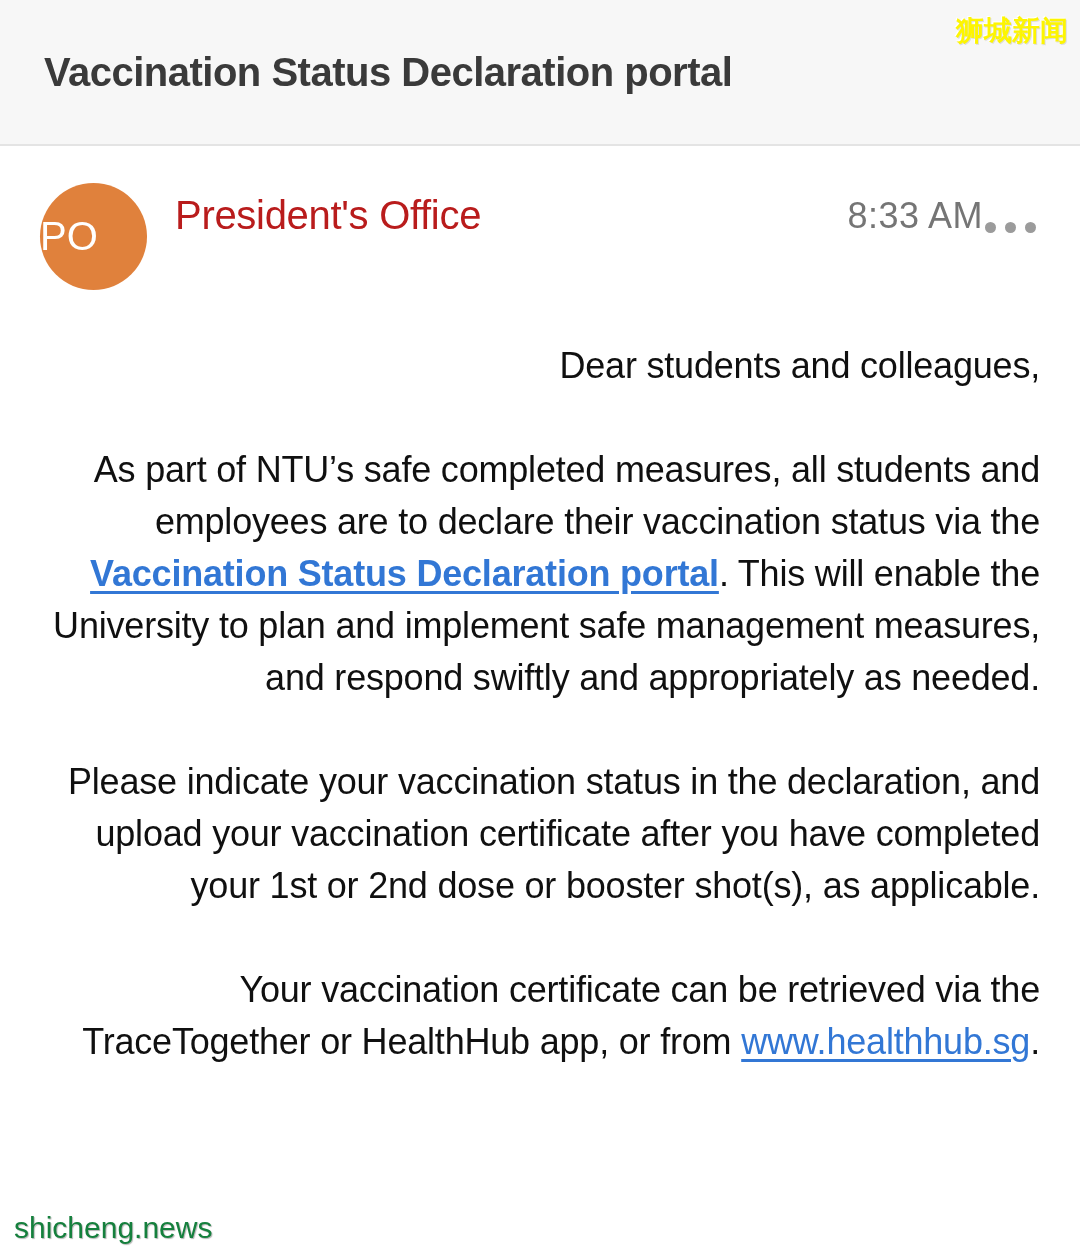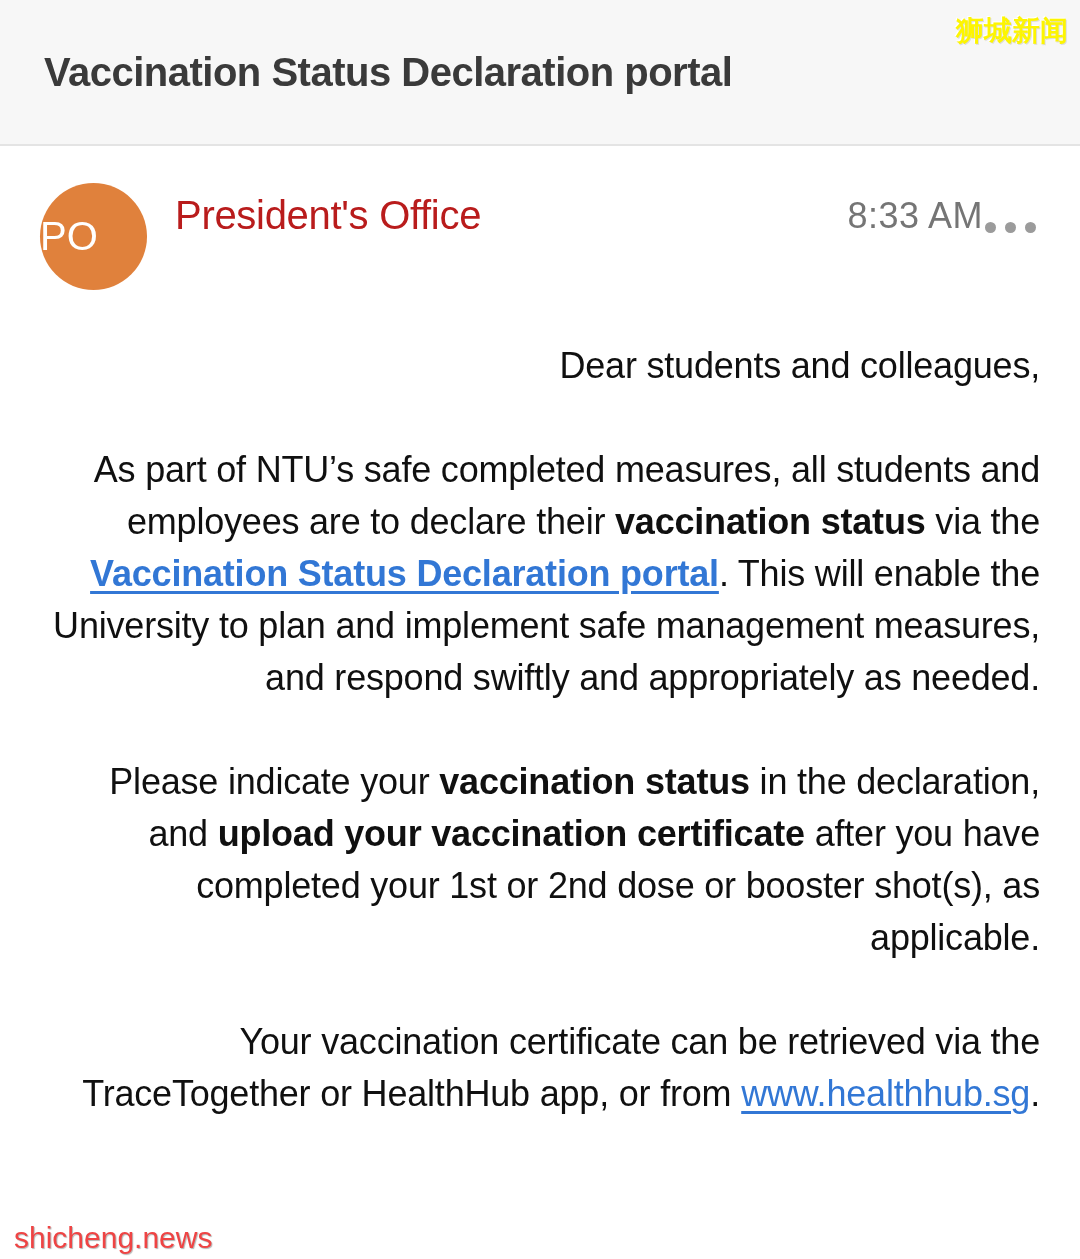--- a/index.html
+++ b/index.html
@@ -32,23 +32,23 @@
   
   .watermark-top {
     position:absolute; top:12px; right:12px;
     font-size:28px; font-weight:700;
     color:#fdf501;
     text-shadow:1px 1px 0 #dcdcdc, -1px -1px 0 #ffffff;
     z-index:5;
     margin-left:29px;
   }
   .watermark-bottom {
-    position:absolute; left:14px; bottom:4px;
+    position:absolute; left:14px; bottom:14px;
     font-size:30px;
-    color:#ef4444;
+    color:#15803d;
     text-shadow:1px 1px 1px #b5b5b5;
     z-index:5;
   }
 
   
   .sender-row {
     display:flex;
     align-items:flex-start;
     padding:37px 42px 0 40px;
   }
@@ -98,21 +98,21 @@
     padding:0 40px 0 41px;
     margin-top:50px;
     font-size:36px;
     line-height:52px;
     color:#101010;
     letter-spacing:-0.2px;
     text-align:right;
   }
   .email-body p { margin:0 0 52px; }
   .email-body p:last-child { margin-bottom:8px; }
-  .b { font-weight:700; }
+  .b { font-weight:400; }
   .email-body a {
     color:#3277d5;
     text-decoration:underline;
     text-underline-offset:5px;
     cursor:pointer;
   }
   a.link-bold { font-weight:700; }
 </style>
 </head>
 <body>

